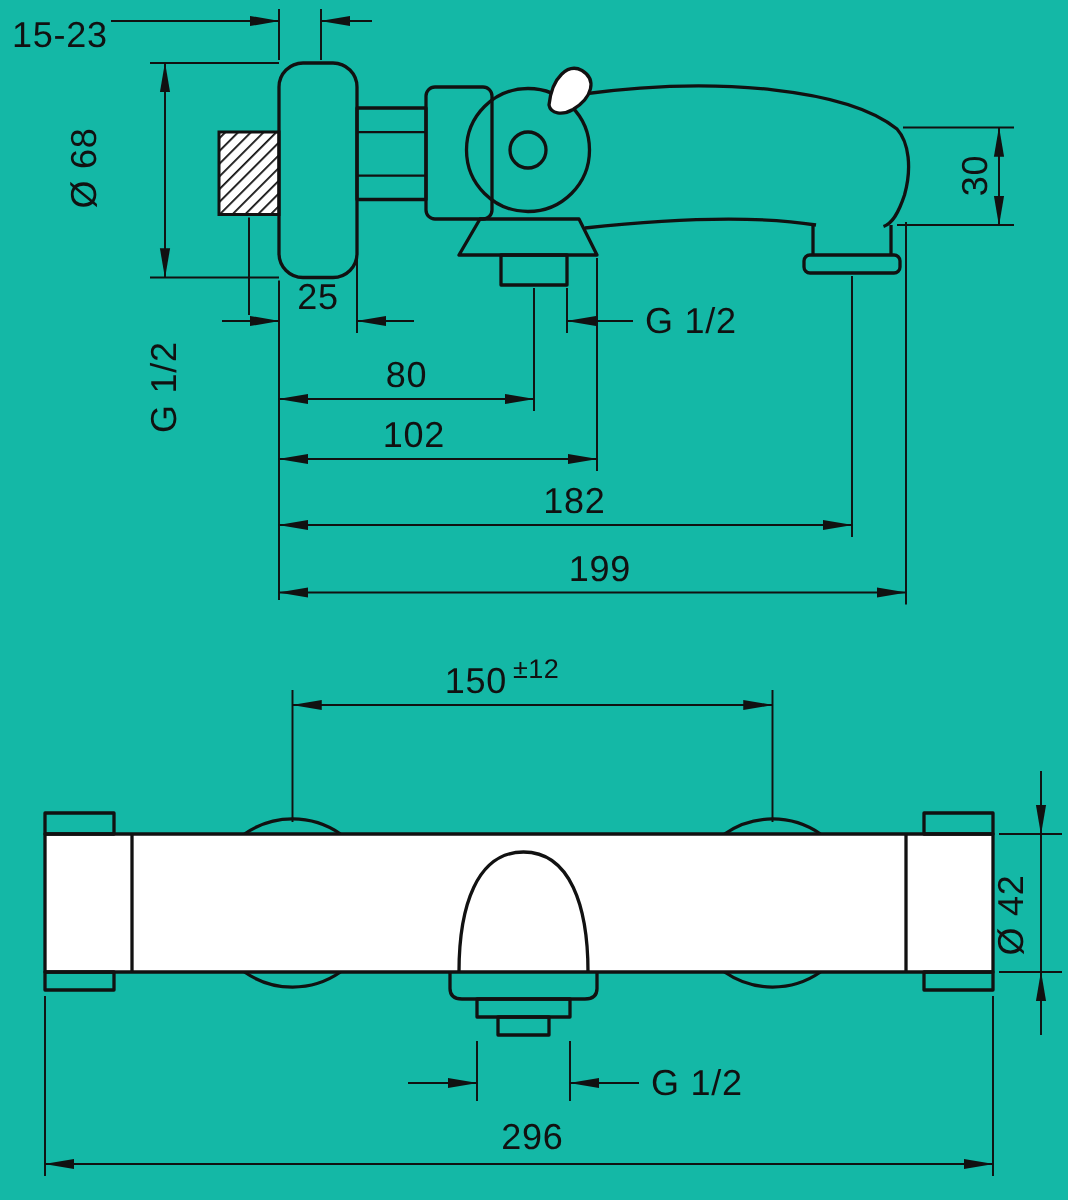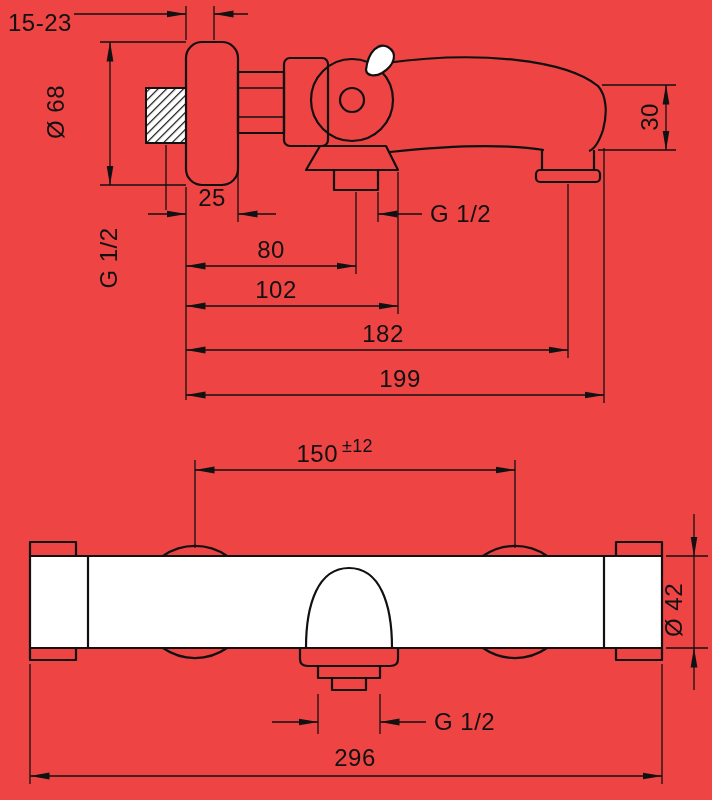--- a/index.html
+++ b/index.html
@@ -1,16 +1,16 @@
 <!DOCTYPE html>
 <html><head>
 <meta charset="utf-8">
 <style>
   html,body{margin:0;padding:0;background:#ffffff;}
-  .page{width:712px;height:800px;position:relative;background:#ef4444;overflow:hidden;}
+  .page{width:712px;height:800px;position:relative;background:#14b8a6;overflow:hidden;}
   svg{display:block;}
   svg text{
     font-family:"Liberation Sans",sans-serif;
     font-size:24px;
     fill:#111111;
     letter-spacing:0.5px;
   }
   svg text.sup{font-size:18px;letter-spacing:0.3px;}
   .o{fill:none;stroke:#111111;stroke-width:2.2;stroke-linejoin:round;}
   .of{fill:#ffffff;stroke:#111111;stroke-width:2.2;stroke-linejoin:round;}

